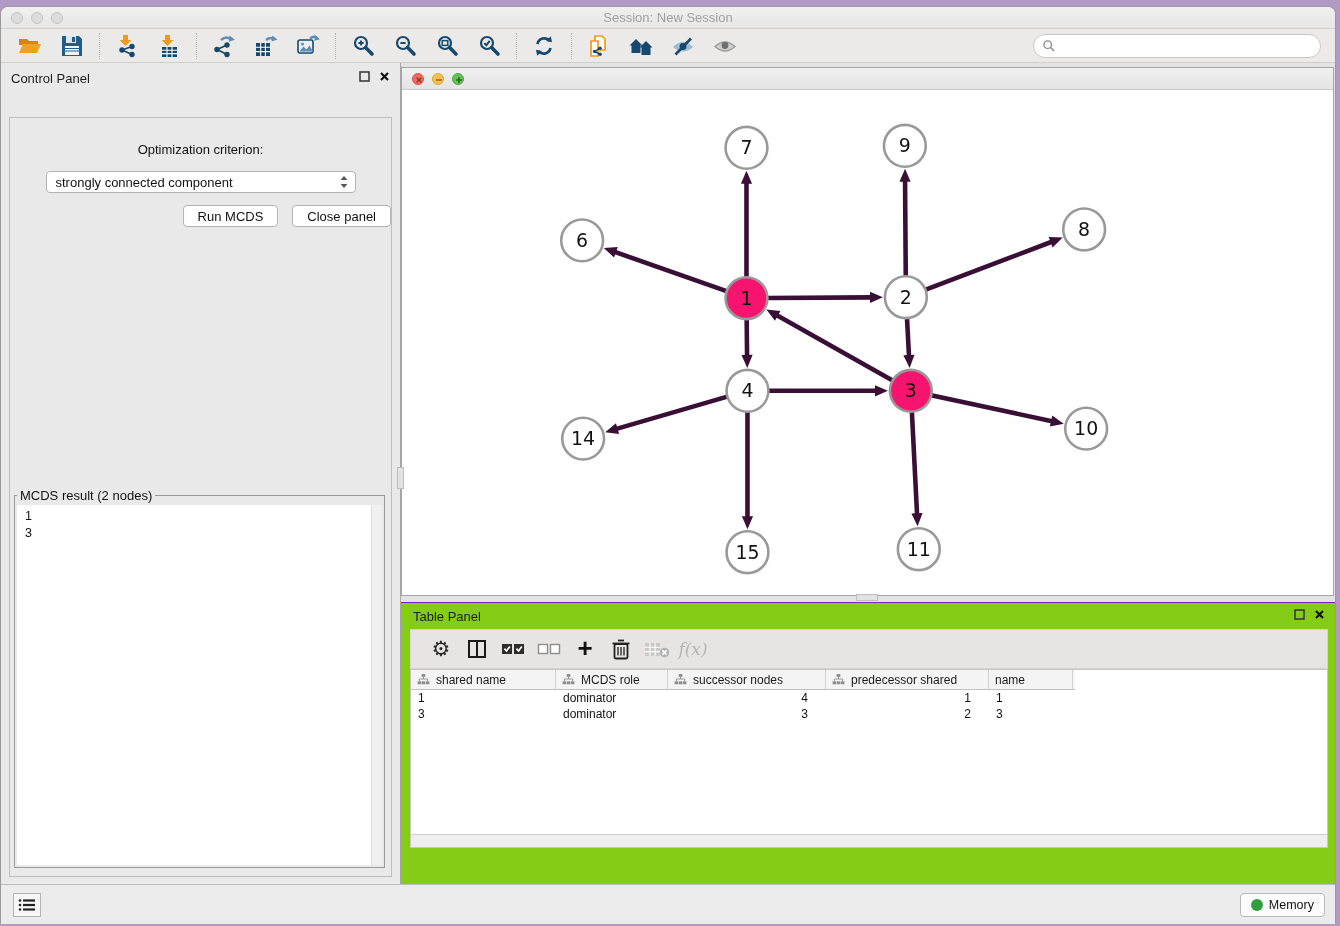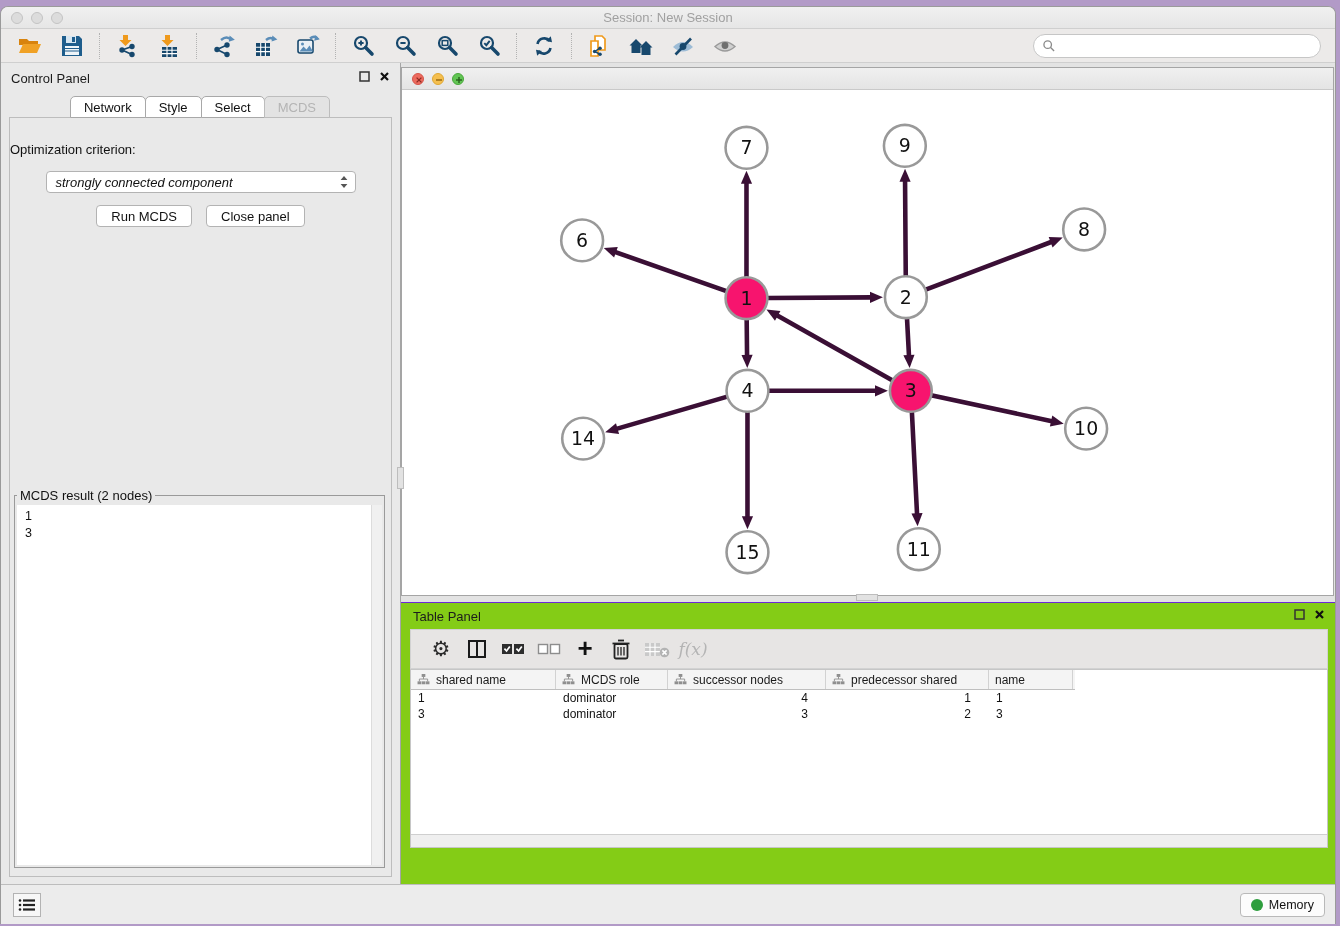--- a/index.html
+++ b/index.html
@@ -39,25 +39,25 @@
   .cp-header .ph-title { position:absolute; left:10px; top:8px; font-size:13px; color:#1c1c1c; }
   .ph-btns { position:absolute; right:10px; top:8px; display:flex; gap:9px; align-items:center; }
   .ph-btns svg { display:block; }
 
   .ptabs { position:absolute; left:0; right:0; top:33px; display:flex; justify-content:center; z-index:2; }
   .ptab { height:22px; padding:0 13px; background:#fff; border:1px solid #a8a8a8; margin-left:-1px;
           border-radius:5px 5px 0 0; font-size:13px; color:#111; display:flex; align-items:center; cursor:default; }
   .ptab.sel { background:#e3e3e3; border-color:#bdbdbd; color:#b4b4b4; }
 
   .cp-box { position:absolute; left:8px; right:8px; top:54px; bottom:7px; border:1px solid #bdbdbd; background:#e9e9e9; }
-  .opt-label { margin-top:24px; font-size:13px; color:#111; }
+  .opt-label { text-align:center; margin-top:24px; font-size:13px; color:#111; }
   .mac-select { margin:14px auto 0; width:310px; height:22px; background:#fff; border:1px solid #b3b3b3;
                 border-radius:4px; display:flex; align-items:center; padding:0 4px 0 9px; font-size:13px; color:#111; }
-  .mac-select .sel-text { flex:1;font-style:italic; }
-  .btn-row { display:flex; justify-content:center; gap:14px; margin-top:12px; }
+  .mac-select .sel-text { flex:1; }
+  .btn-row { display:flex; justify-content:flex-end; gap:14px; margin-top:12px; }
   .mac-btn { height:22px; padding:0 14px; background:#fff; border:1px solid #b3b3b3; border-radius:4px;
              font-size:13px; color:#111; display:flex; align-items:center; cursor:default; }
 
   fieldset.result { position:absolute; left:4px; right:6px; top:370px; bottom:8px;
                     border:1px solid #9a9a9a; background:#e9e9e9; }
   fieldset.result legend { font-size:13px; color:#111; margin-left:2px; padding:0 3px; }
   .result-inner { position:absolute; left:2px; right:2px; top:2px; bottom:2px; background:#fff; overflow:hidden; }
   .result-scroll { position:absolute; right:0; top:0; bottom:0; width:11px; background:#f0f0f0; border-left:1px solid #dcdcdc; }
   .result-lines { padding:3px 8px; font-size:12.5px; line-height:17px; color:#111; }
 
@@ -278,26 +278,20 @@
                 <rect x="1" y="1" width="9" height="9" fill="none" stroke="#333" stroke-width="1.5"></rect>
               </svg>
             </span>
           <span>
               <svg width="11" height="11" viewBox="0 0 11 11">
                 <path d="M2 2l7 7M9 2l-7 7" stroke="#111" stroke-width="2.2"></path>
               </svg>
             </span>
         </span>
       </div>
-      <div class="ptabs">
-          <div class="ptab">Network</div>
-          <div class="ptab">Style</div>
-          <div class="ptab">Select</div>
-          <div class="ptab sel">MCDS</div>
-        </div>
       <div class="cp-box">
         <div class="opt-label">Optimization criterion:</div>
         <div class="mac-select">
           <span class="sel-text">strongly connected component</span>
           <svg width="14" height="16" viewBox="0 0 14 16">
               <path d="M7 2l3.4 4H3.6z" fill="#555"></path>
               <path d="M7 14l-3.4-4h6.8z" fill="#555"></path>
             </svg>
         </div>
         <div class="btn-row">

